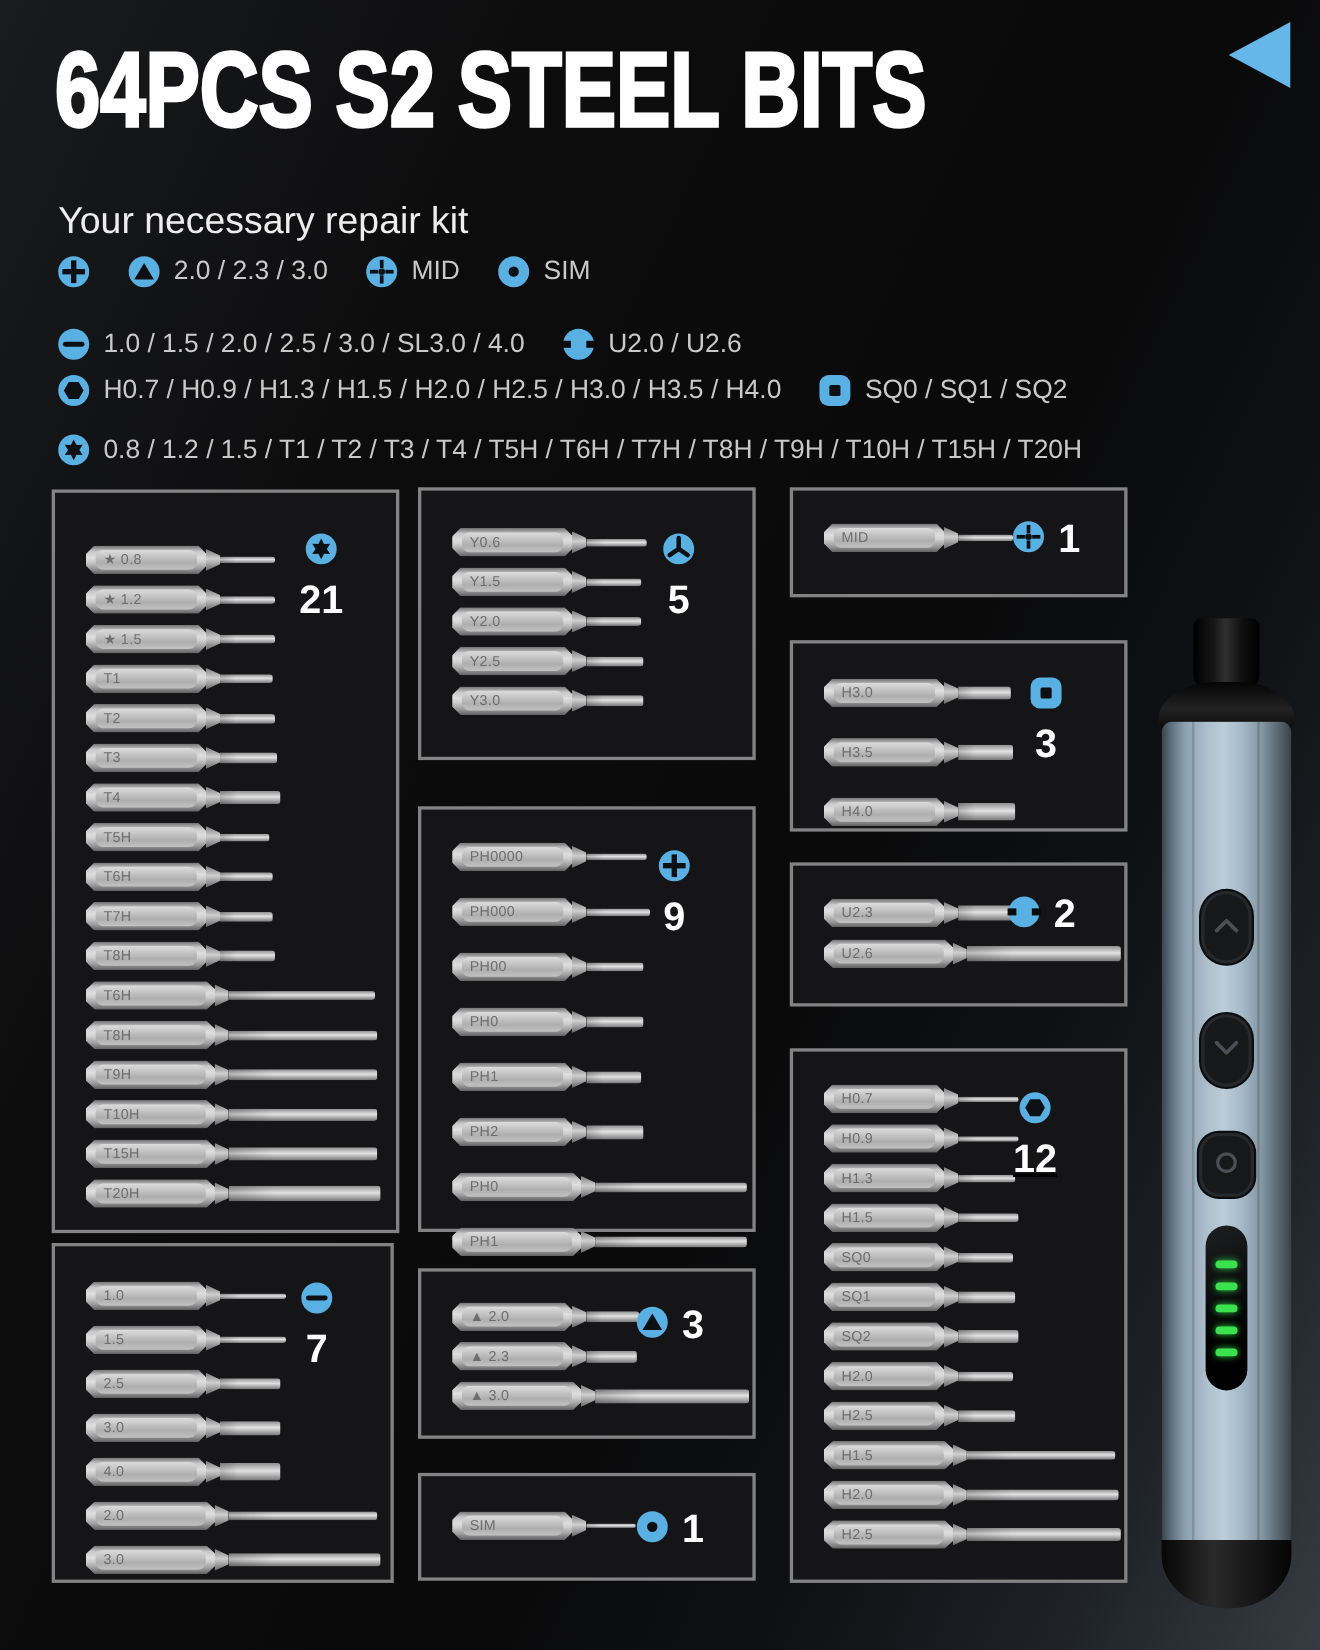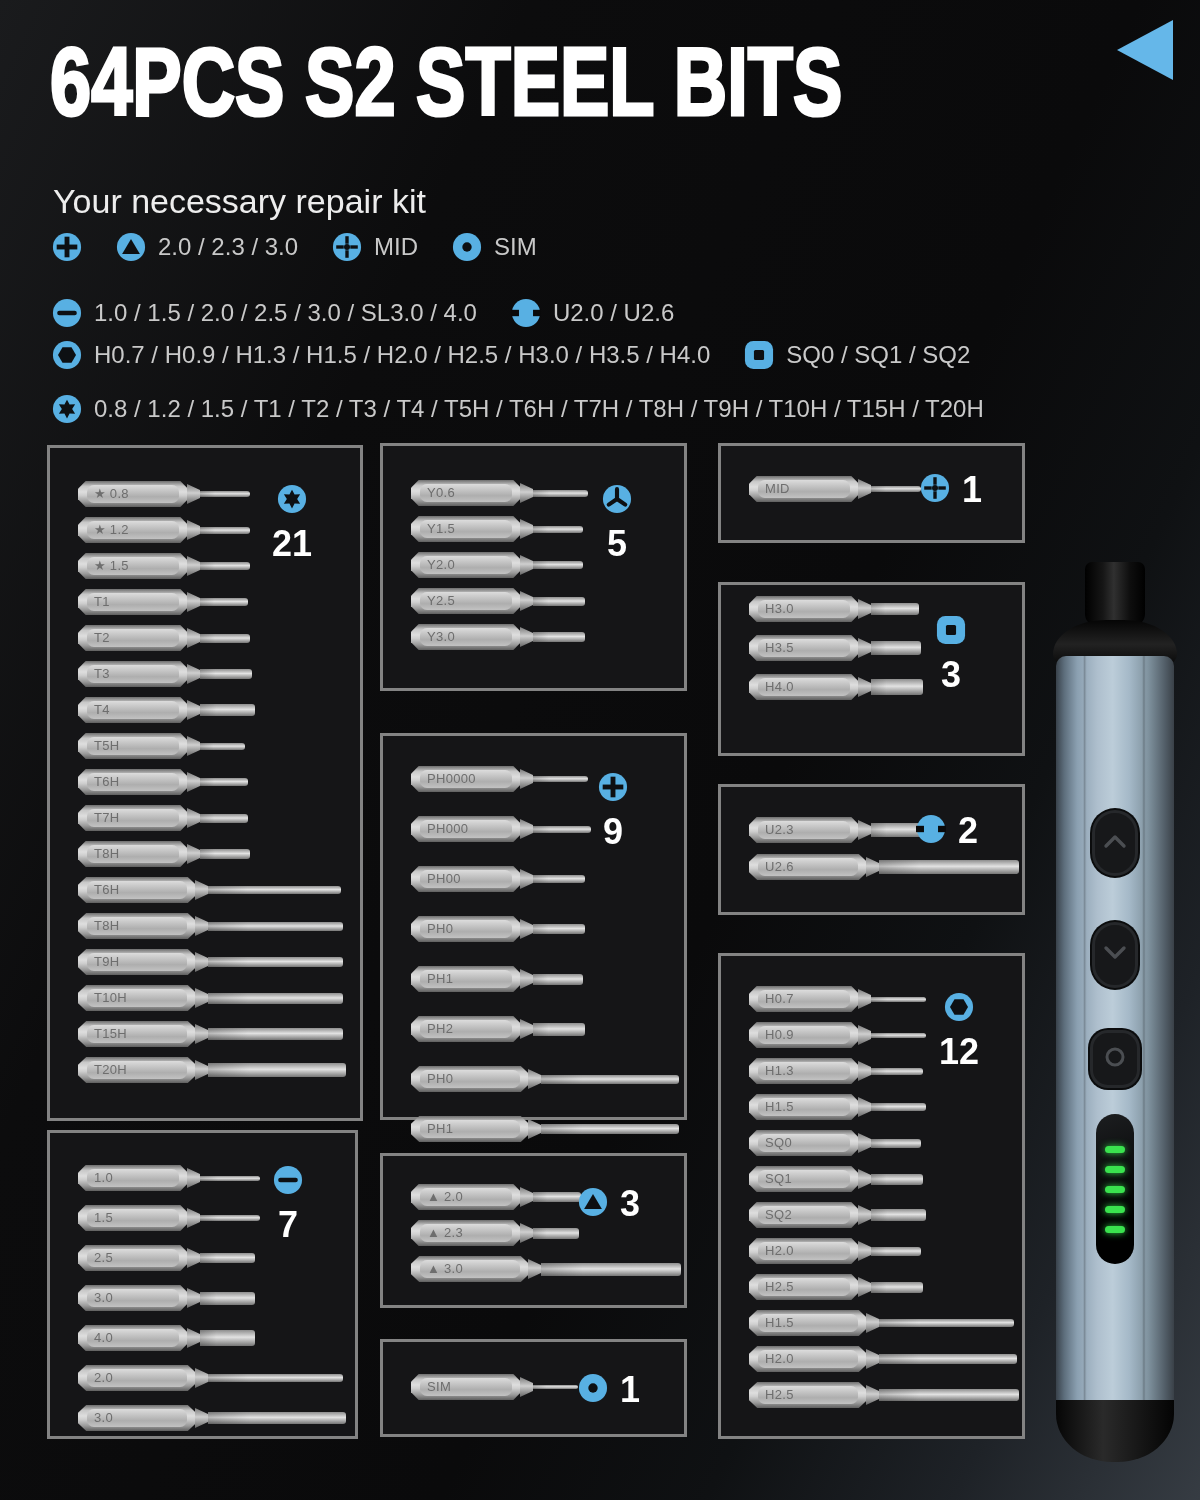--- a/index.html
+++ b/index.html
@@ -32,30 +32,30 @@
   .badge .count{color:#fff;font-weight:bold;font-size:36px;line-height:1;}
   .p-torx .badge{top:36px;right:48px;}
   .p-flat .badge{top:32px;right:52px;}
   .p-y .badge{top:38px;right:52px;}
   .p-ph .badge{top:36px;right:56px;}
   .p-tri .badge{top:30px;right:44px;}
   .p-sim .badge{top:30px;right:44px;}
   .p-mid .badge{top:26px;right:40px;}
   .p-sq .badge{top:30px;right:56px;}
   .p-u .badge{top:26px;right:44px;}
-  .p-hex12 .badge{top:36px;right:43px;}
+  .p-hex12 .badge{top:36px;right:61px;text-decoration:underline;}
   .bits{position:absolute;left:28px;top:0;display:flex;flex-direction:column;}
-  .p-torx .bits{padding-top:33px;gap:10px;}
+  .p-torx .bits{padding-top:33px;gap:10px;margin-top:15px;}
   .p-flat .bits{padding-top:32px;gap:14px;}
   .p-y .bits{padding-top:34px;gap:10px;}
   .p-ph .bits{padding-top:30px;gap:24px;}
   .p-tri .bits{padding-top:28px;gap:10px;}
   .p-sim .bits{padding-top:32px;}
   .p-mid .bits{padding-top:30px;}
-  .p-sq .bits{padding-top:11px;gap:13px;}
+  .p-sq .bits{padding-top:32px;gap:28px;}
   .p-u .bits{padding-top:30px;gap:11px;}
   .p-hex12 .bits{padding-top:30px;gap:10px;}
   .bit{display:flex;align-items:center;height:26px;}
   .shank{position:relative;height:26px;flex:none;
     background:linear-gradient(180deg,#6e6e6e 0%,#c7c7c7 20%,#dedede 42%,#cfcfcf 55%,#9a9a9a 80%,#5f5f5f 100%);
     clip-path:polygon(0 30%,7% 0,93% 0,100% 30%,100% 70%,93% 100%,7% 100%,0 70%);}
   .plate{position:absolute;left:9px;right:9px;top:4px;bottom:4px;border-radius:7px;
     background:linear-gradient(180deg,#dcdcdc,#aeaeae 65%,#c2c2c2);}
   .blabel{position:absolute;left:16px;top:0;line-height:26px;font-size:13px;color:#6e6e6e;
     font-style:normal;letter-spacing:.3px;z-index:2;white-space:nowrap;}

